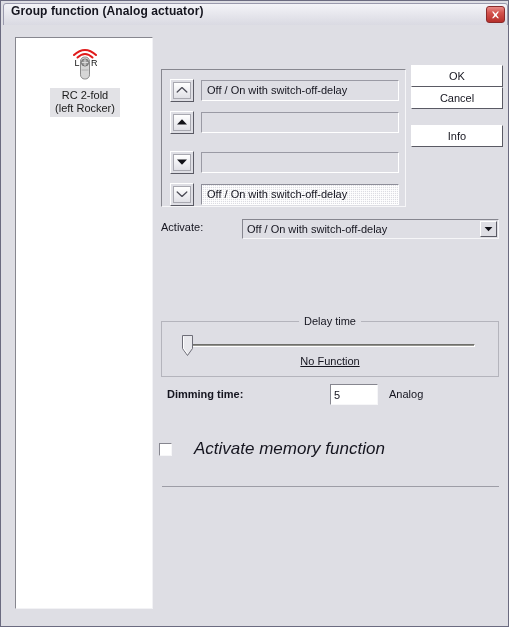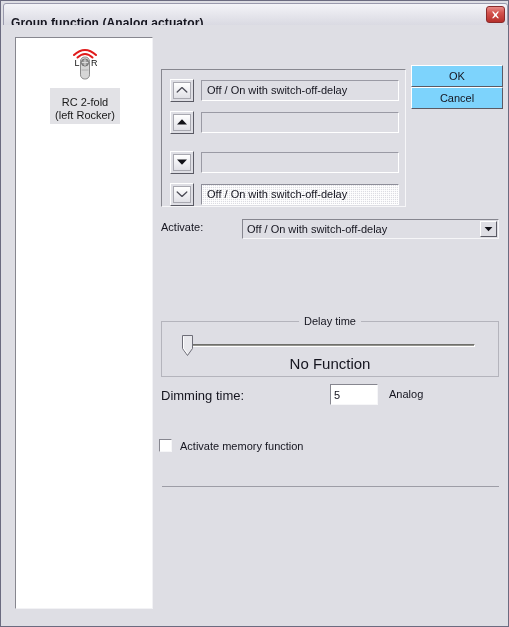--- a/index.html
+++ b/index.html
@@ -26,21 +26,20 @@
     position: absolute;
     left: 2px; top: 2px;
     width: 505px;
     height: 40px;
     box-sizing: border-box;
     background: linear-gradient(to bottom,
         #f4f4f8 0%, #e9e9ef 22%, #dcdce4 50%, #d2d2dc 78%, #c2c2d0 100%);
     border: 1px solid #9a9aad;
     border-radius: 3px 3px 0 0;
     display: flex;
-    align-items: center;
   }
   .titlebar-text {
     font-size: 12px;
     font-weight: bold;
     color: #15151f;
     padding-left: 7px;
     letter-spacing: 0.1px;
     white-space: nowrap;
     user-select: none;
   }
@@ -92,21 +91,21 @@
     cursor: pointer;
   }
   .device-icon { width: 40px; height: 42px; display: block; }
   .device-label {
     margin-top: 2px;
     background: #e2e2e6;
     color: #1a1a1a;
     font-size: 11px;
     line-height: 13px;
     text-align: center;
-    padding: 8px 5px 2px 5px;
+    padding: 1px 5px 2px 5px;
     white-space: pre-line;
     user-select: none;
   }
 
   
   .listbox {
     position: absolute;
     left: 158px; top: 44px;
     width: 245px;
     height: 138px;
@@ -183,21 +182,21 @@
     border-top-color: #8d8d98;
     border-left-color: #8d8d98;
   }
 
   
   .btn {
     position: absolute;
     width: 92px;
     height: 22px;
     box-sizing: border-box;
-    background: #7dd3fc;
+    background: #ffffff;
     border-top: 1px solid #ffffff;
     border-left: 1px solid #ffffff;
     border-right: 1px solid #5a5a64;
     border-bottom: 1px solid #5a5a64;
     font-size: 11px;
     color: #15151f;
     font-family: "Liberation Sans", sans-serif;
     display: flex;
     align-items: center;
     justify-content: center;
@@ -292,32 +291,34 @@
     position: absolute;
     left: 20px; top: 13px;
     width: 11px; height: 21px;
     cursor: pointer;
   }
   .groupbox-status {
     position: absolute;
     left: 0; right: 0;
     top: 33px;
     text-align: center;
-    font-size: 15px;
-    color: #15151f;
-    user-select: none;
+    font-size: 11px;
+    color: #15151f;
+    user-select: none;
+    text-decoration: underline;
   }
 
   
   .dim-label {
     position: absolute;
-    left: 158px; top: 363px;
-    font-size: 13px;
-    color: #15151f;
-    user-select: none;
+    left: 164px; top: 363px;
+    font-size: 11px;
+    color: #15151f;
+    user-select: none;
+    font-weight: bold;
   }
   .dim-input {
     position: absolute;
     left: 327px; top: 359px;
     width: 48px; height: 21px;
     box-sizing: border-box;
     background: #ffffff;
     border-top: 1px solid #86868f;
     border-left: 1px solid #86868f;
     border-right: 1px solid #f6f6f8;
@@ -348,24 +349,25 @@
     width: 13px; height: 13px;
     box-sizing: border-box;
     background: #ffffff;
     border-top: 1px solid #86868f;
     border-left: 1px solid #86868f;
     border-right: 1px solid #f6f6f8;
     border-bottom: 1px solid #f6f6f8;
     flex: 0 0 auto;
   }
   .checkrow-label {
-    margin-left: 8px;
-    font-size: 11px;
-    color: #15151f;
-    user-select: none;
+    margin-left: 22px;
+    font-size: 17px;
+    color: #15151f;
+    user-select: none;
+    font-style: italic;
   }
 
   
   .divider {
     position: absolute;
     left: 159px; top: 461px;
     width: 337px;
     height: 1px;
     background: #9d9da6;
   }
@@ -450,20 +452,21 @@
             </svg>
           </span>
         </div>
         <div class="lfield focused">Off / On with switch-off-delay</div>
       </div>
 
     </div>
 
     <div class="btn ok">OK</div>
     <div class="btn cancel">Cancel</div>
+    <div class="btn info">Info</div>
 
     <span class="func-label">Activate:</span>
     <div class="combo">
       <span class="combo-text">Off / On with switch-off-delay</span>
       <span class="combo-arrow">
         <svg width="9" height="6" viewBox="0 0 9 6">
           <path d="M0.6 1.1 L8.4 1.1 L4.5 5.2 Z" fill="#121218"></path>
         </svg>
       </span>
     </div>

